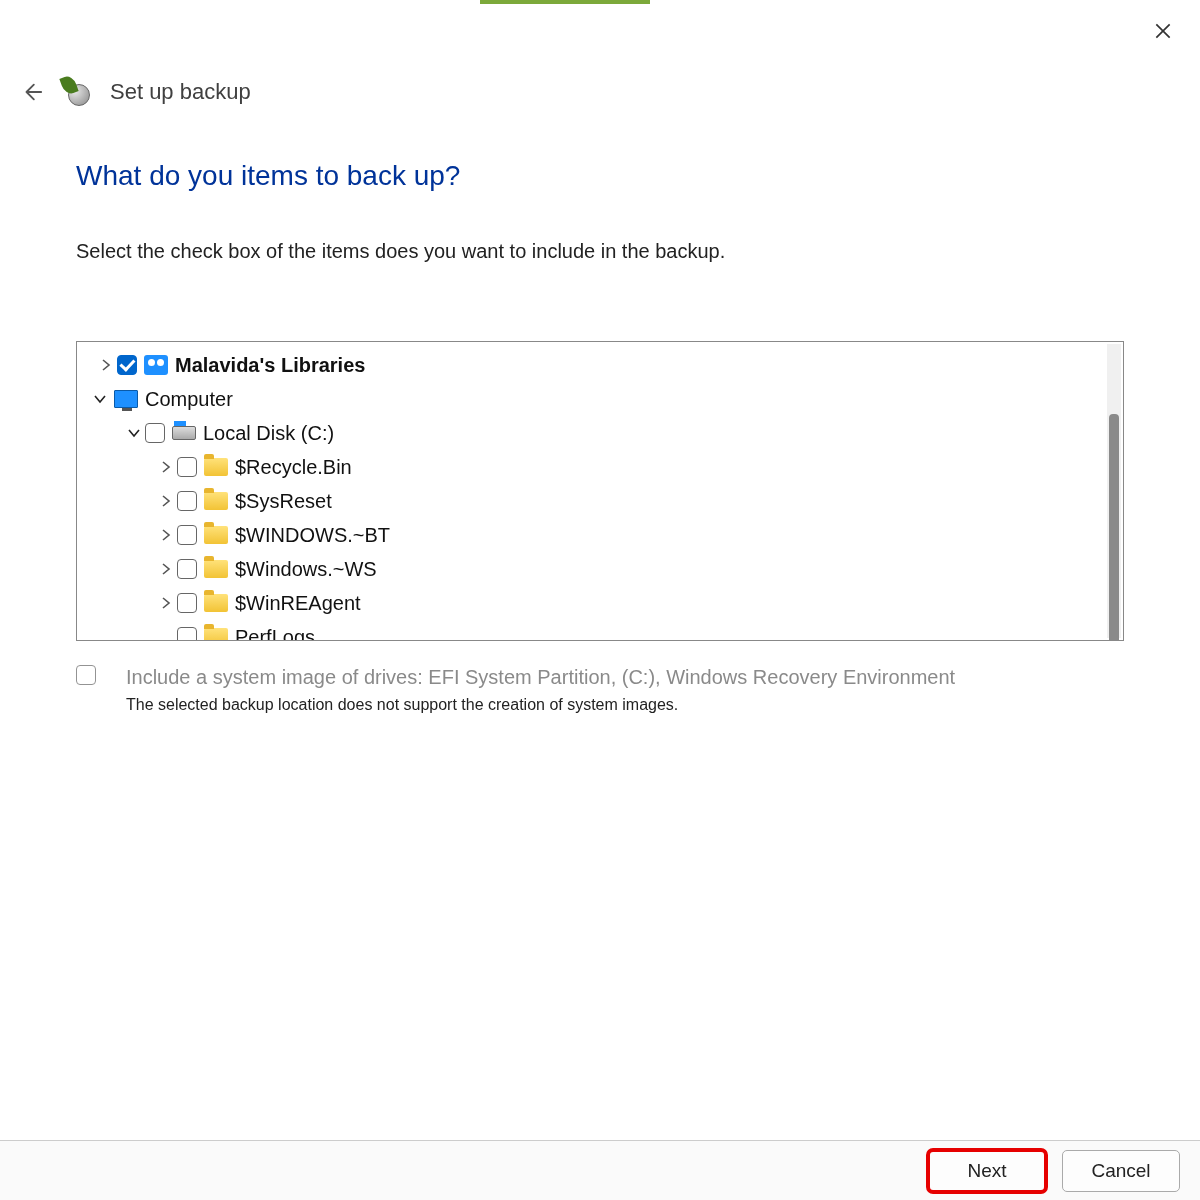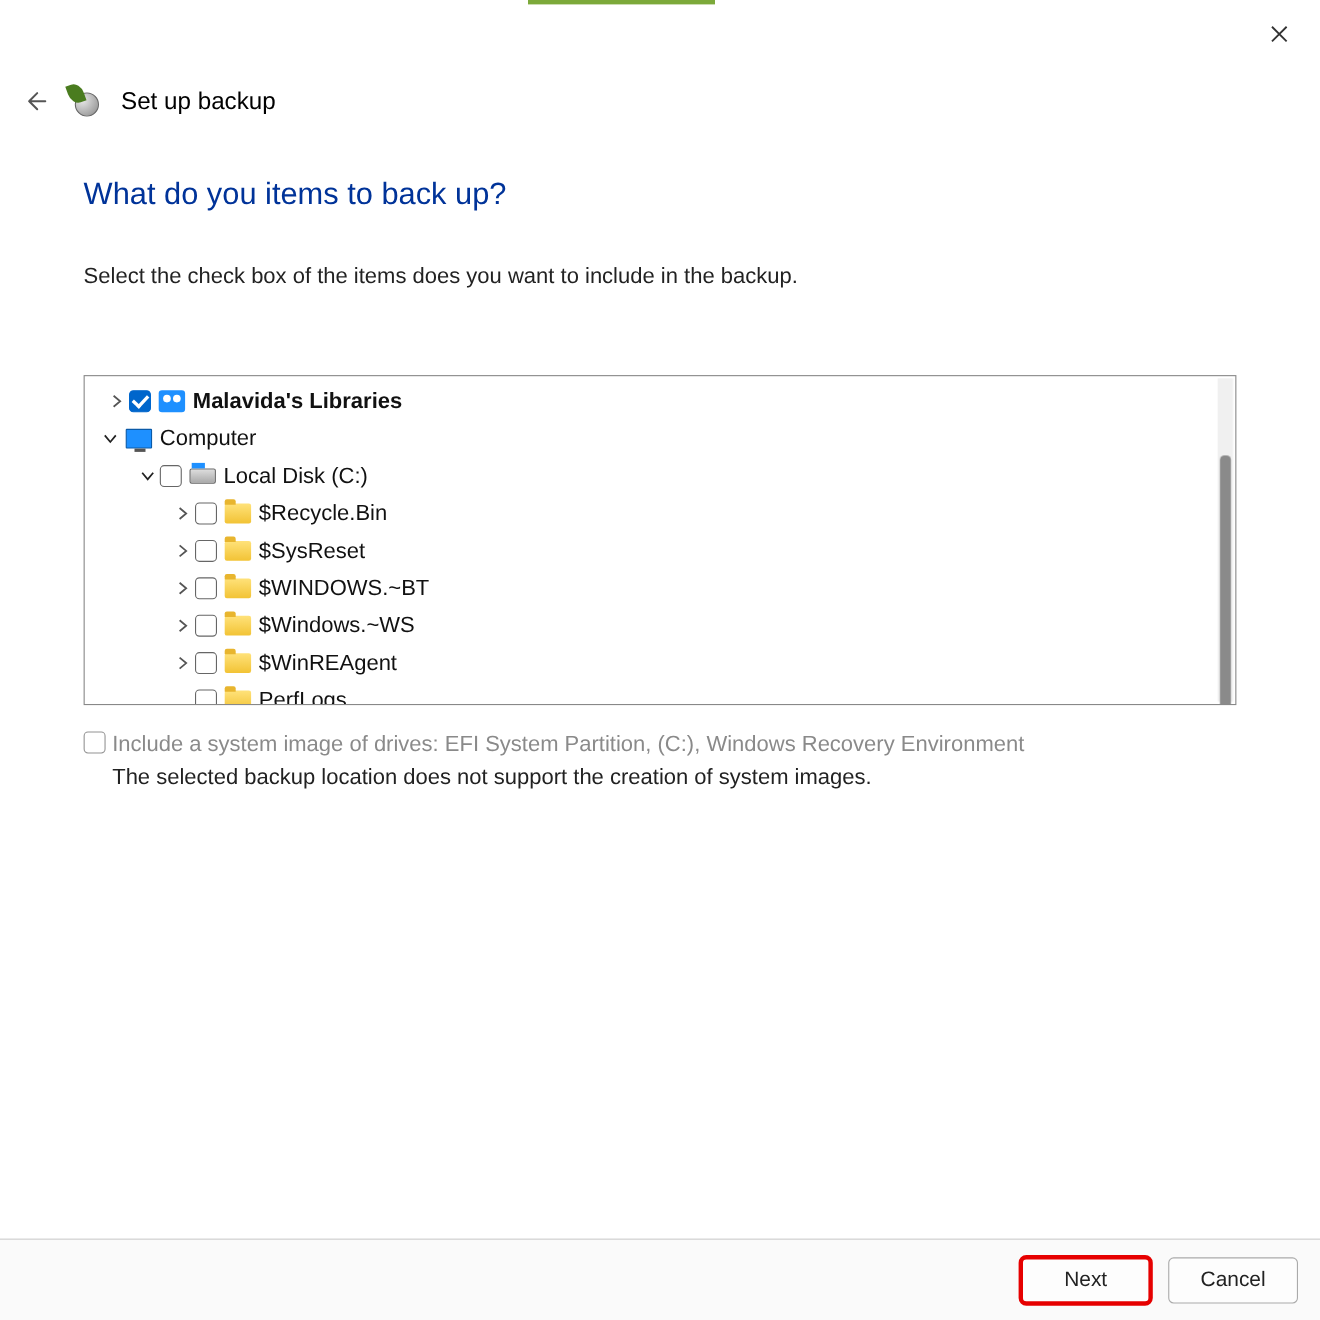--- a/index.html
+++ b/index.html
@@ -52,21 +52,21 @@
   }
   .wizard-icon .leaf {
     position: absolute; top: -2px; left: -2px;
     width: 14px; height: 18px;
     background: #4a7c1f;
     border-radius: 0 60% 0 60%;
     transform: rotate(-20deg);
   }
   .wizard-title {
     font-size: 22px;
-    color: #000000;
+    color: #404040;
   }
   .main-area {
     position: absolute;
     top: 160px; left: 76px; right: 76px;
   }
   .heading {
     font-size: 28px;
     color: #003399;
     font-weight: 400;
     margin-bottom: 48px;
@@ -223,40 +223,40 @@
     top: 70px;
     width: 10px;
     height: 270px;
     background: #8a8a8a;
     border-radius: 4px;
   }
   .below-tree {
     margin-top: 22px;
     display: flex;
     align-items: flex-start;
-    gap: 2px;
+    gap: 26px;
   }
   .below-tree .checkbox {
     margin-top: 2px;
     opacity: 0.85;
   }
   .disabled-text {
     color: #8a8a8a;
     font-size: 20px;
     line-height: 1.45;
   }
   .support-text {
     color: #222;
-    font-size: 20px;
+    font-size: 16px;
     margin-top: 4px;
   }
   .footer {
     position: absolute;
     bottom: 0; left: 0; right: 0;
-    height: 74px;
+    height: 60px;
     border-top: 1px solid #ccc;
     background: #f7f7f7a0;
     display: flex;
     justify-content: flex-end;
     align-items: center;
     gap: 16px;
     padding-right: 20px;
   }
   .btn {
     min-width: 118px;

